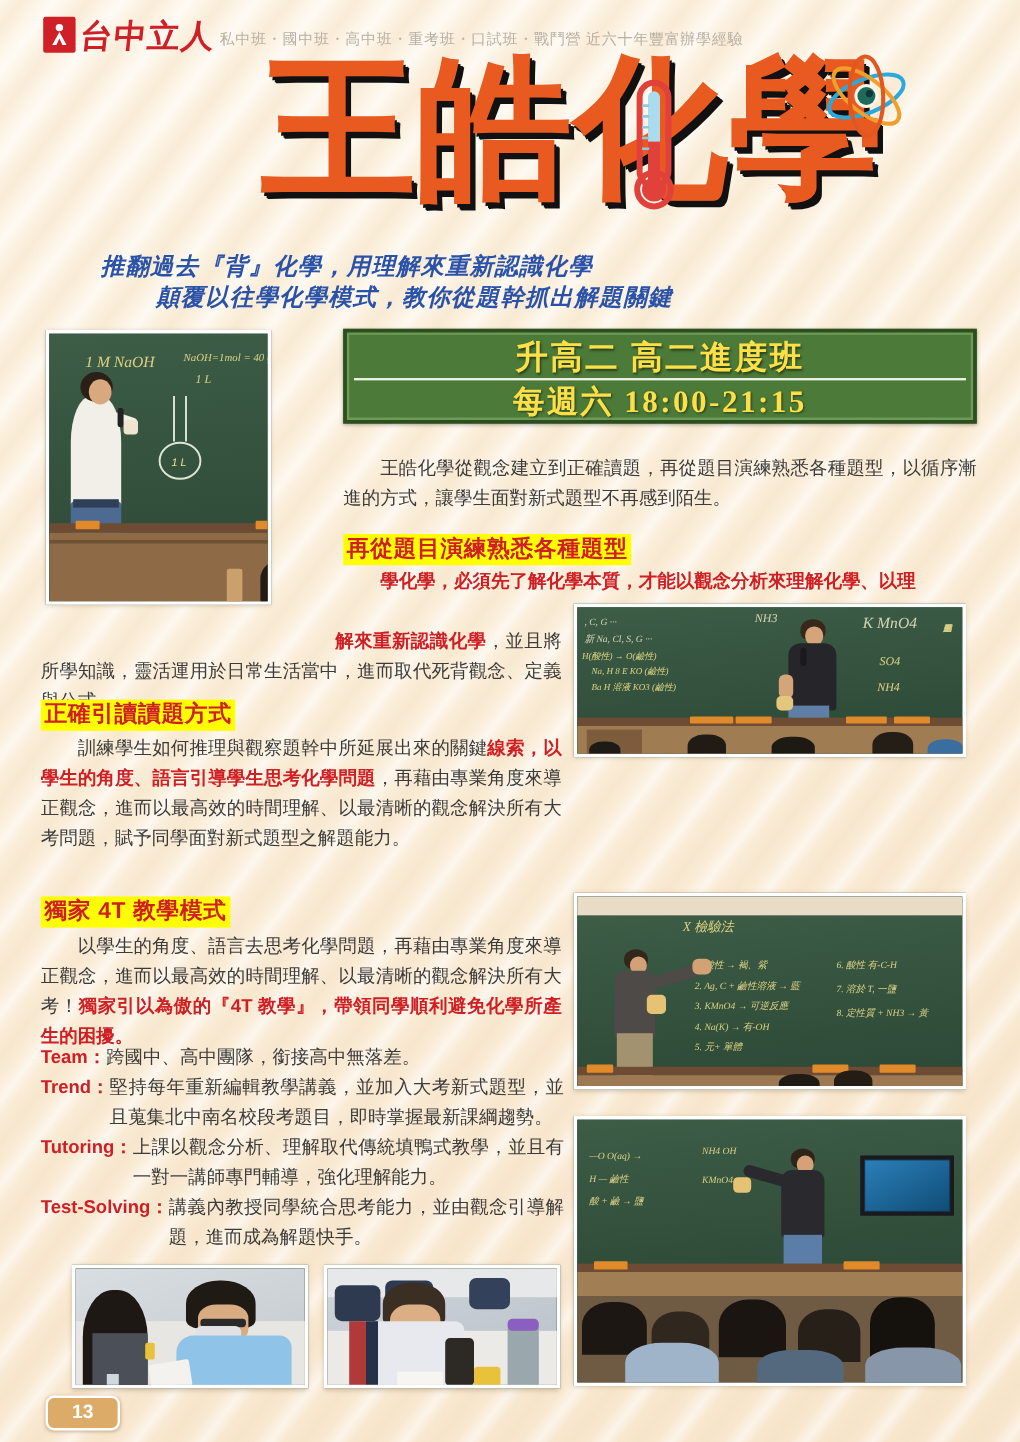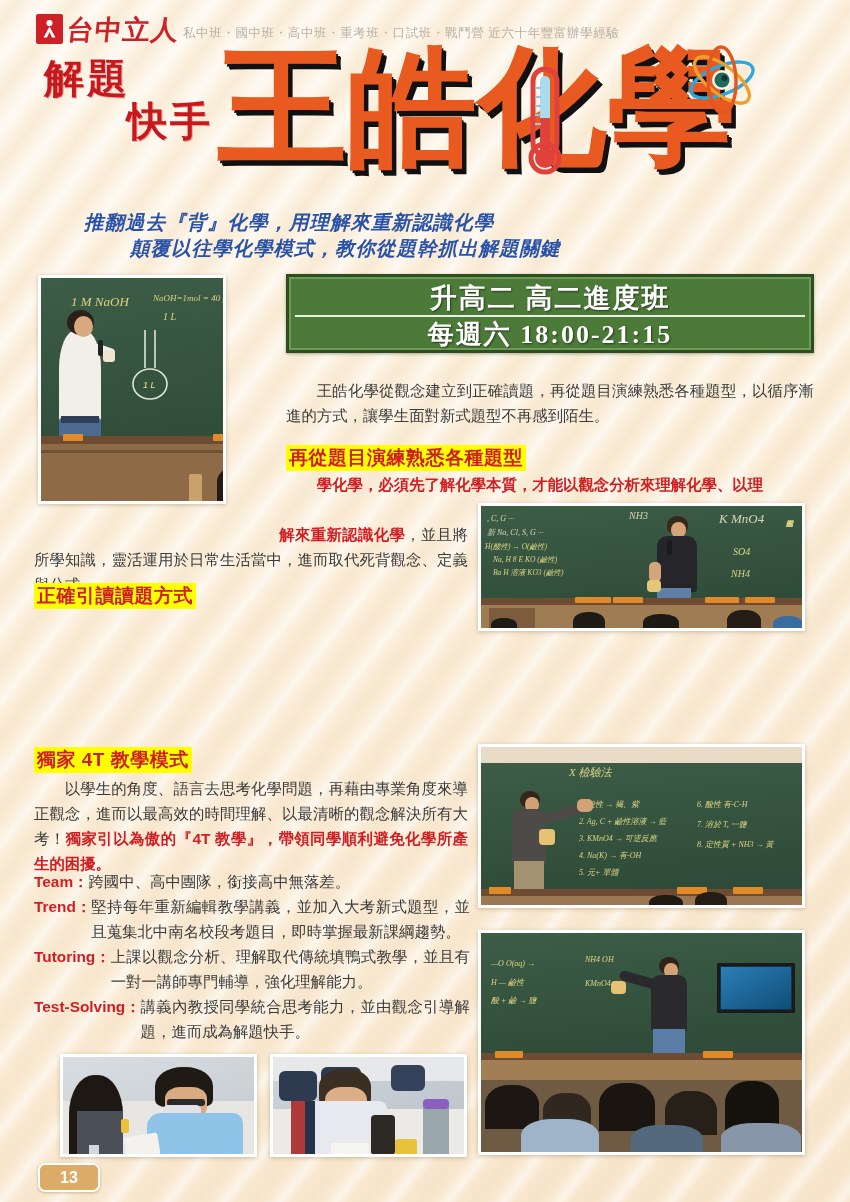--- a/index.html
+++ b/index.html
@@ -127,21 +127,21 @@
 
   
   #class-banner {
     position: absolute; left: 286px; top: 274px; width: 528px; height: 79px;
     background: #4c7a38;
     border: 3px solid #2d4f20;
     box-shadow: inset 0 0 0 2px #6f9a58, 0 1px 3px rgba(0,0,0,.3);
     padding: 4px 6px;
   }
   #class-banner .line {
-    text-align: center; color: #ffffff; font-weight: 700;
+    text-align: center; color: #fde047; font-weight: 700;
     font-family: "Liberation Serif", "DejaVu Serif", serif;
     letter-spacing: 2px; text-shadow: 1px 1px 2px rgba(0,0,0,.5);
   }
   #class-banner .l1 { font-size: 27px; line-height: 34px; border-bottom: 2px solid #e9f0e2; }
   #class-banner .l2 { font-size: 26px; line-height: 33px; padding-top: 1px; }
 
   
   .tx {
     position: absolute;
     font-family: "Liberation Sans", "DejaVu Sans", sans-serif;
@@ -199,24 +199,20 @@
       <div class="brand-mark">
         <svg width="19" height="22" viewBox="0 0 19 22" aria-hidden="true">
           <circle cx="9.5" cy="5" r="3.1" fill="#fff"></circle>
           <path d="M9.5 8.6 L15.5 19.5 L12 19.5 L9.5 14 L7 19.5 L3.5 19.5 Z" fill="#fff"></path>
         </svg>
       </div>
       <div class="brand-name">台中立人</div>
       <div class="brand-tagline">私中班・國中班・高中班・重考班・口試班・戰鬥營 近六十年豐富辦學經驗</div>
     </div>
 
-    <div class="head-left">
-      <span>解題</span>
-      <span class="l2">快手</span>
-    </div>
 
     <div class="head-title">
       <div class="big">王皓化學</div>
 
       <span class="thermo">
         <svg width="40" height="112" viewBox="0 0 40 112" aria-hidden="true">
           <rect x="8" y="3" width="24" height="86" rx="12" fill="none" stroke="#e0413a" stroke-width="5"></rect>
           <circle cx="20" cy="92" r="14" fill="none" stroke="#e0413a" stroke-width="5"></circle>
           <rect x="15" y="10" width="10" height="58" rx="5" fill="#a9dcef"></rect>
           <rect x="15" y="52" width="10" height="36" fill="#e0413a"></rect>
@@ -293,20 +289,23 @@
 
   <div class="sec-head" id="sec-1-title">再從題目演練熟悉各種題型</div>
   <div class="tx" id="sec-1-body-a">
     <span class="ind"><b>學化學，必須先了解化學本質，才能以觀念分析來理解化學、以理</b></span>
   </div>
   <div class="tx" id="sec-1-body-b">
     <span style="display:inline-block; width:245px;"></span><b>解來重新認識化學</b><span>，並且將所學知識，靈活運用於日常生活當中，進而取代死背觀念、定義與公式。</span>
   </div>
 
   <div class="sec-head" id="sec-2-title">正確引讀讀題方式</div>
+  <div class="tx" id="sec-2-body">
+    <span class="ind"><span>訓練學生如何推理與觀察題幹中所延展出來的關鍵</span><b>線索，以學生的角度、語言引導學生思考化學問題</b><span>，再藉由專業角度來導正觀念，進而以最高效的時間理解、以最清晰的觀念解決所有大考問題，賦予同學面對新式題型之解題能力。</span></span>
+  </div>
 
   <div class="sec-head" id="sec-3-title">獨家 4T 教學模式</div>
   <div class="tx" id="sec-3-body">
     <span class="ind"><span>以學生的角度、語言去思考化學問題，再藉由專業角度來導正觀念，進而以最高效的時間理解、以最清晰的觀念解決所有大考！</span><b>獨家引以為傲的『4T 教學』，帶領同學順利避免化學所產生的困擾。</b></span>
   </div>
 
   <div id="tt-list">
     <div class="tt-row">
       <span class="tt-key">Team：</span>
       <span class="tt-val">跨國中、高中團隊，銜接高中無落差。</span>

